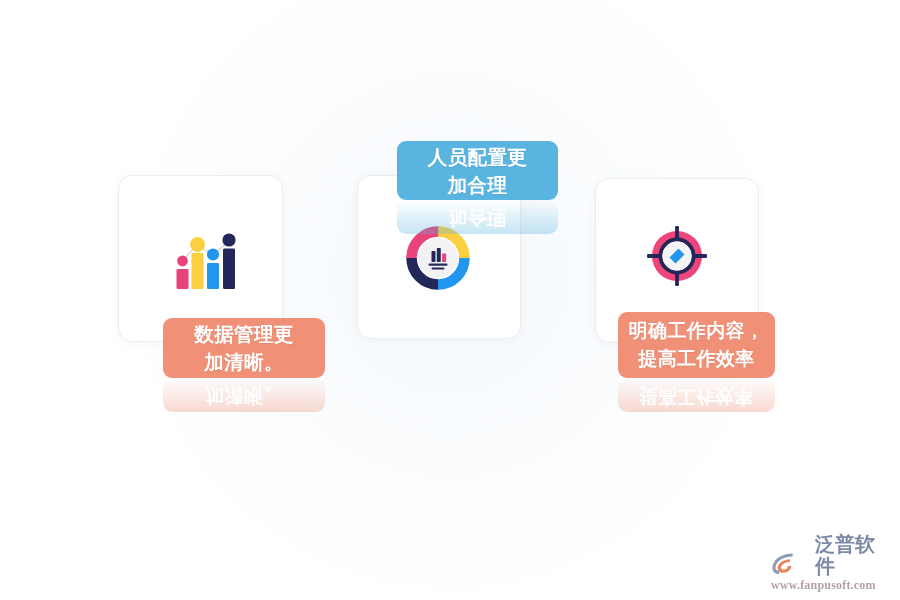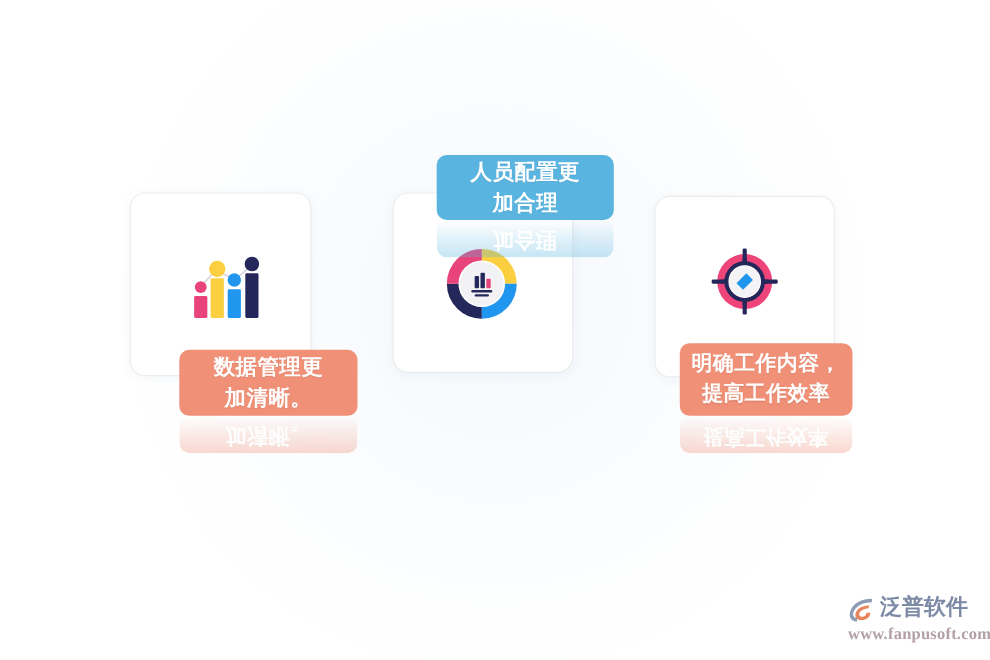--- a/index.html
+++ b/index.html
@@ -126,34 +126,34 @@
     top: 538px;
     width: 118px;
     height: 50px;
     display: flex;
     flex-direction: column;
     align-items: flex-start;
     justify-content: center;
   }
   .logo-row {
     display: flex;
-    align-items: flex-start;
-    gap: 3px;
+    align-items: flex-end;
+    gap: 18px;
   }
   .logo-mark { width: 27px; height: 27px; display: block; }
   .logo-text {
     font-size: 20px;
     font-weight: 700;
     color: #7d8aa6;
     letter-spacing: 0px;
     line-height: 22px;
     font-family: "Liberation Sans", "DejaVu Sans", sans-serif;
   }
   .logo-url {
-    font-size: 15px;
+    font-size: 12px;
     font-weight: 700;
     color: #b4a0a8;
     letter-spacing: 0.2px;
     margin-top: 1px;
     margin-left: 1px;
     font-family: "Liberation Serif", "DejaVu Serif", serif;
   }
 </style>
 </head>
 <body>

